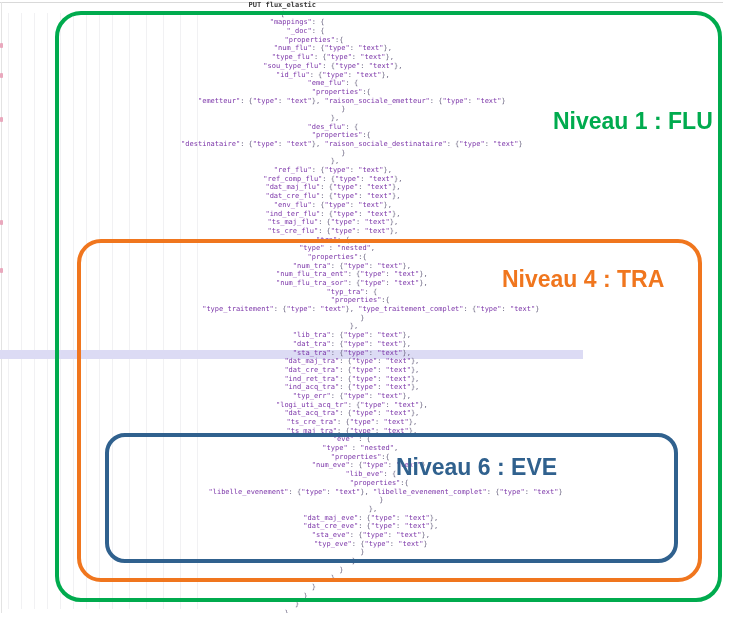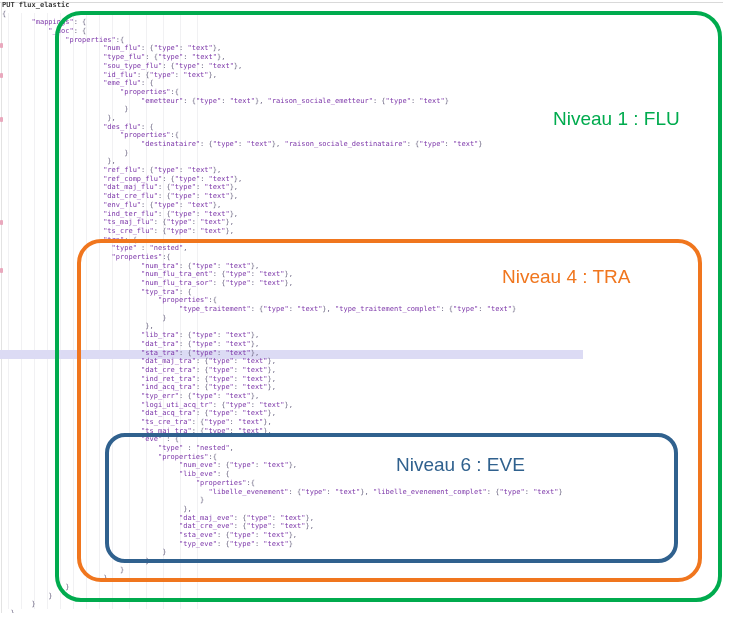--- a/index.html
+++ b/index.html
@@ -1,33 +1,33 @@
 <!DOCTYPE html>
 <html style="--c-green: #00ab4e; --c-orange: #f0761e; --c-blue: #30618e; --c-str: #7b34a8; --c-punct: #6e6884; --c-req: #3a3a3a; --c-hl: #dcdbf4;"><head>
 <meta charset="utf-8">
 <style>
   html,body{margin:0;padding:0;background:#fff;}
   .stage{position:relative;width:729px;height:613px;background:#fff;overflow:hidden;
-         font-family:"Liberation Sans",sans-serif;}
+         font-family:"Liberation Sans",sans-serif;text-align:center;}
   .top-hairline{position:absolute;left:0;top:2px;width:723px;height:1px;background:#d9d9d9;}
   .left-hairline{position:absolute;left:1px;top:2px;width:1px;height:616px;background:#e3e3e3;}
   .guide{position:absolute;top:13px;height:596px;width:1px;background:rgba(60,60,90,0.07);}
   .gmark{position:absolute;left:0;width:3px;height:5px;background:#e9a8bd;border-radius:1px;}
   .hl-band{position:absolute;left:0;top:350px;width:583px;height:9px;background:var(--c-hl,#dcdbf4);}
   .code{position:absolute;left:2px;top:1px;margin:0;
         font-family:"DejaVu Sans Mono","Liberation Mono",monospace;
         font-size:7px;line-height:8.7px;white-space:pre;color:var(--c-punct,#6e6884);}
   .code .cl{height:8.7px;}
   .code .req{color:var(--c-req,#3a3a3a);font-weight:bold;}
   .code .str{color:var(--c-str,#7b34a8);}
   .rect{position:absolute;box-sizing:border-box;background:transparent;}
   .rect.green{left:55px;top:11px;width:667px;height:591px;border:4px solid var(--c-green,#00ab4e);border-radius:26px;}
   .rect.orange{left:77px;top:239px;width:625px;height:343px;border:4px solid var(--c-orange,#f0761e);border-radius:24px;}
   .rect.blue{left:105px;top:433px;width:573px;height:130px;border:4px solid var(--c-blue,#30618e);border-radius:20px;}
-  .lbl{position:absolute;font-weight:400;font-size:19px;letter-spacing:0px;white-space:nowrap;}
+  .lbl{position:absolute;font-weight:700;font-size:23px;letter-spacing:0px;white-space:nowrap;}
   .lbl1{left:553px;top:108px;color:var(--c-green,#00ab4e);}
   .lbl2{left:502px;top:266px;color:var(--c-orange,#f0761e);}
   .lbl3{left:396px;top:454px;color:var(--c-blue,#30618e);}
 </style>
 </head>
 <body>
 
 <div class="stage">
   <div class="top-hairline"></div>
   <div class="left-hairline"></div>

